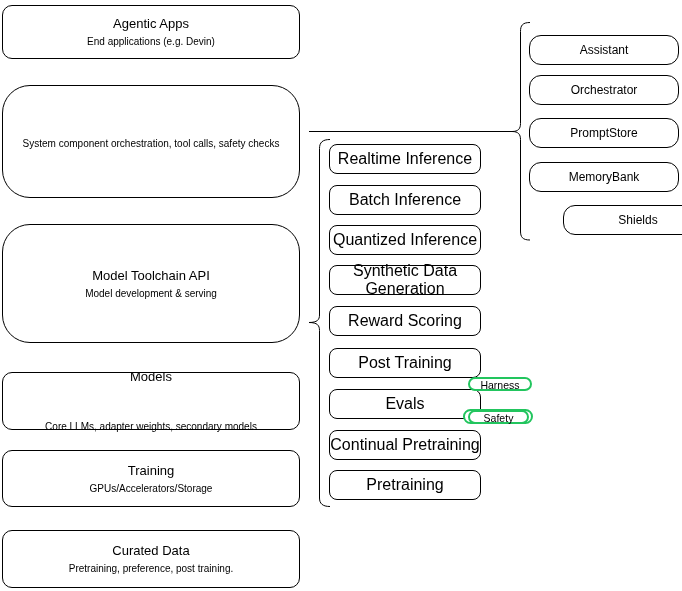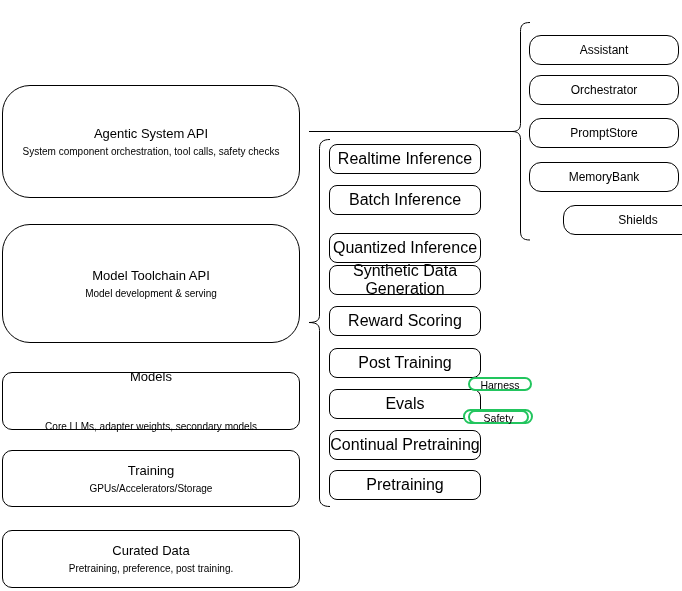--- a/index.html
+++ b/index.html
@@ -42,23 +42,26 @@
 <body>
 
 <div class="canvas">
 
   <svg class="braces-svg" viewBox="0 0 682 591" xmlns="http://www.w3.org/2000/svg">
     <path d="M309 131.5 H512" stroke="#000000" stroke-width="1" fill="none"></path>
     <path d="M530 22.5 C522.5 22.5 520.5 25.5 520.5 31.5 L520.5 123.5 C520.5 128.5 518.5 131.5 512 131.5 C518.5 131.5 520.5 134.5 520.5 139.5 L520.5 231 C520.5 237 522.5 240 530 240" stroke="#000000" stroke-width="1" fill="none"></path>
     <path d="M330 139.5 C322.5 139.5 319.5 142.5 319.5 148.5 L319.5 315 C319.5 319.5 317.5 322.5 309 322.5 C317.5 322.5 319.5 325.5 319.5 330.5 L319.5 498 C319.5 503.5 322.5 506.5 330 506.5" stroke="#000000" stroke-width="1" fill="none"></path>
   </svg>
 
+  <div class="node lbox" style="top:5px;height:54px;">
+    <div class="title">Agentic Apps</div>
+    <div class="subtitle">End applications (e.g. Devin)</div>
+  </div>
 
   <div class="node lbox big" style="top:85px;height:113px;">
-    <div class="title">Agentic System API</div>
     <div class="subtitle">System component orchestration, tool calls, safety checks</div>
   </div>
 
   <div class="node lbox big" style="top:224px;height:119px;justify-content:center;">
     <div class="title">Model Toolchain API</div>
     <div class="subtitle">Model development &amp; serving</div>
   </div>
 
   <div class="node lbox" style="top:372px;height:58px;gap:32px;">
     <div class="title">Models</div>
@@ -74,21 +77,21 @@
     <div class="title">Curated Data</div>
     <div class="subtitle">Pretraining, preference, post training.</div>
   </div>
 
   <div class="node mbox" style="top:144px;">
     <span>Realtime Inference</span>
   </div>
   <div class="node mbox" style="top:185px;">
     <span>Batch Inference</span>
   </div>
-  <div class="node mbox" style="top:225px;margin-top:8px;">
+  <div class="node mbox" style="top:225px;">
     <span>Quantized Inference</span>
   </div>
   <div class="node mbox" style="top:265px;">
     <span>Synthetic Data Generation</span>
   </div>
   <div class="node mbox" style="top:306px;">
     <span>Reward Scoring</span>
   </div>
   <div class="node mbox" style="top:348px;">
     <span>Post Training</span>

